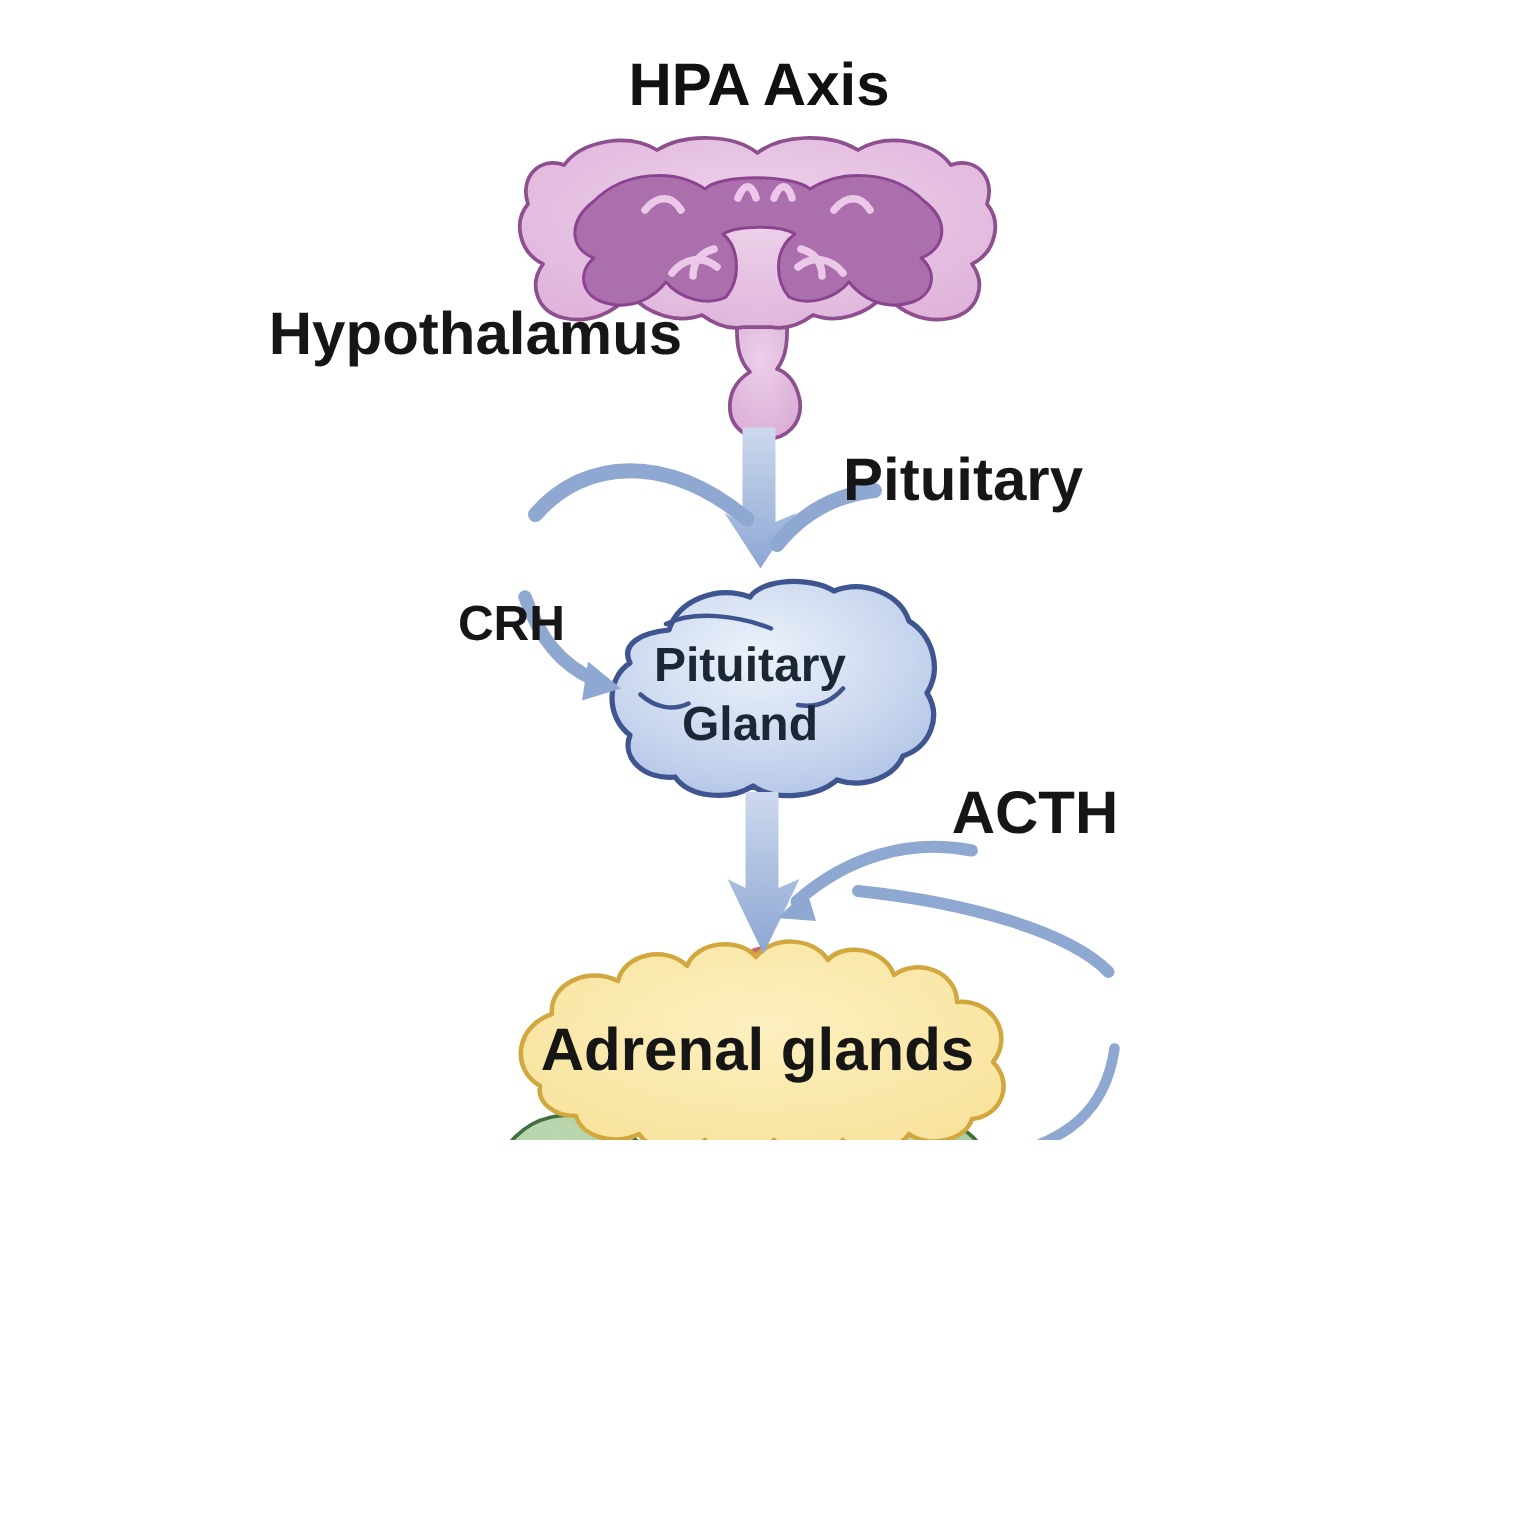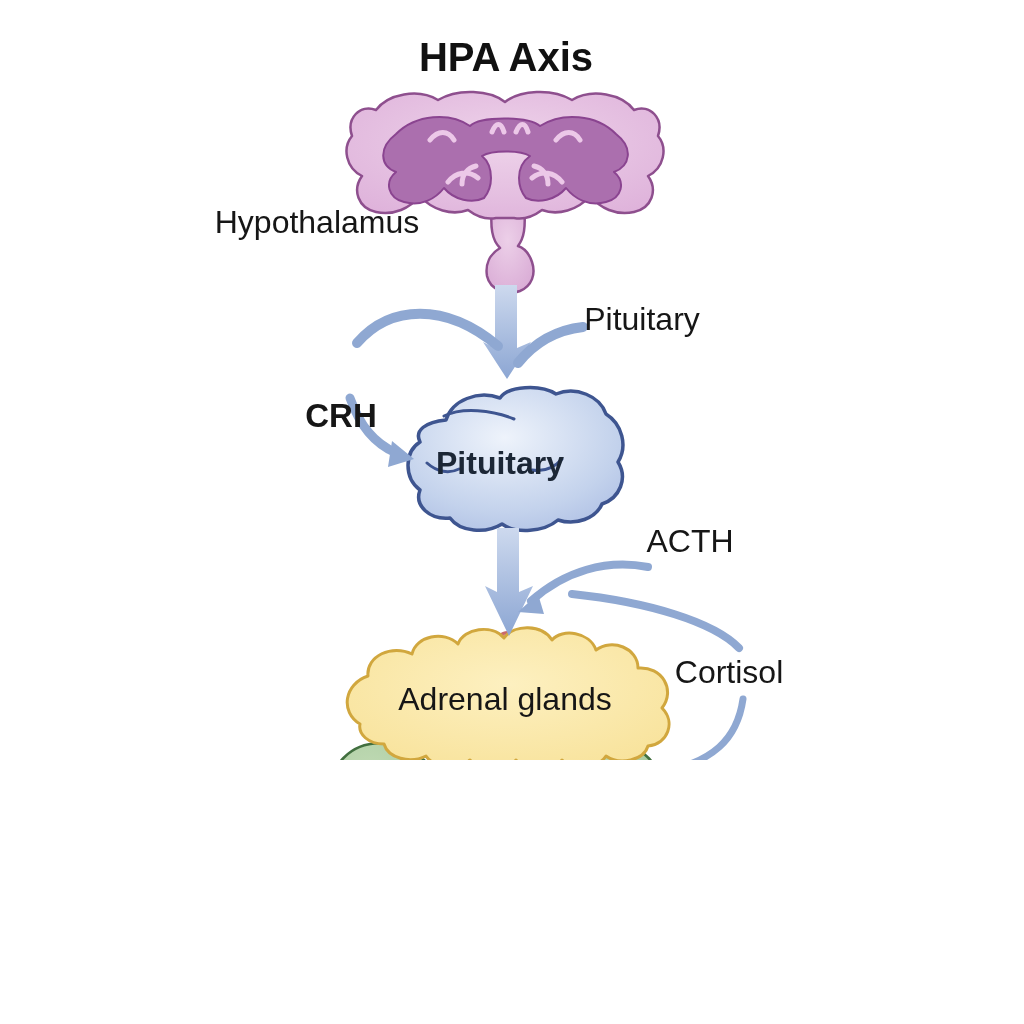--- a/index.html
+++ b/index.html
@@ -1,20 +1,20 @@
 <!DOCTYPE html>
 <html><head>
 <meta charset="utf-8">
 <style>
   html,body{margin:0;padding:0;background:#ffffff;}
   #stage{position:relative;width:1024px;height:760px;background:#ffffff;overflow:hidden;
          font-family:"Liberation Sans",sans-serif;}
   #art{position:absolute;left:0;top:0;width:1024px;height:1024px;}
   .lbl{position:absolute;transform:translate(-50%,-50%);font-family:"Liberation Sans",sans-serif;
-       font-weight:400;font-size:32px;color:#161616;white-space:nowrap;line-height:1.1;}
+       font-weight:700;font-size:40px;color:#161616;white-space:nowrap;line-height:1.1;}
   .lbl.title{font-size:40px;font-weight:700;color:#111111;}
   .lbl.crh{font-size:33px;font-weight:700;margin-top:44px;}
   .gland-text{position:absolute;transform:translate(-50%,-50%);text-align:center;
        font-family:"Liberation Sans",sans-serif;font-weight:600;font-size:32px;color:#1c2736;}
   .gland-text span{display:block;line-height:39px;white-space:nowrap;}
 </style>
 </head>
 <body>
 
 <div id="stage">
@@ -155,22 +155,22 @@
   <div class="lbl title" style="left:506px;top:57px;">HPA Axis</div>
 
   <div class="lbl" style="left:317px;top:223px;">Hypothalamus</div>
 
   <div class="lbl" style="left:642px;top:320px;">Pituitary</div>
 
   <div class="lbl crh" style="left:341px;top:372px;">CRH</div>
 
   <div class="gland-text" style="left:500px;top:463px;">
     <span>Pituitary</span>
+    <span>Gland</span>
   </div>
 
   <div class="lbl" style="left:690px;top:542px;">ACTH</div>
 
   <div class="lbl" style="left:505px;top:700px;">Adrenal glands</div>
 
-  <div class="lbl" style="left:729px;top:673px;">Cortisol</div>
 
 
 </div>
 
 </body></html>

